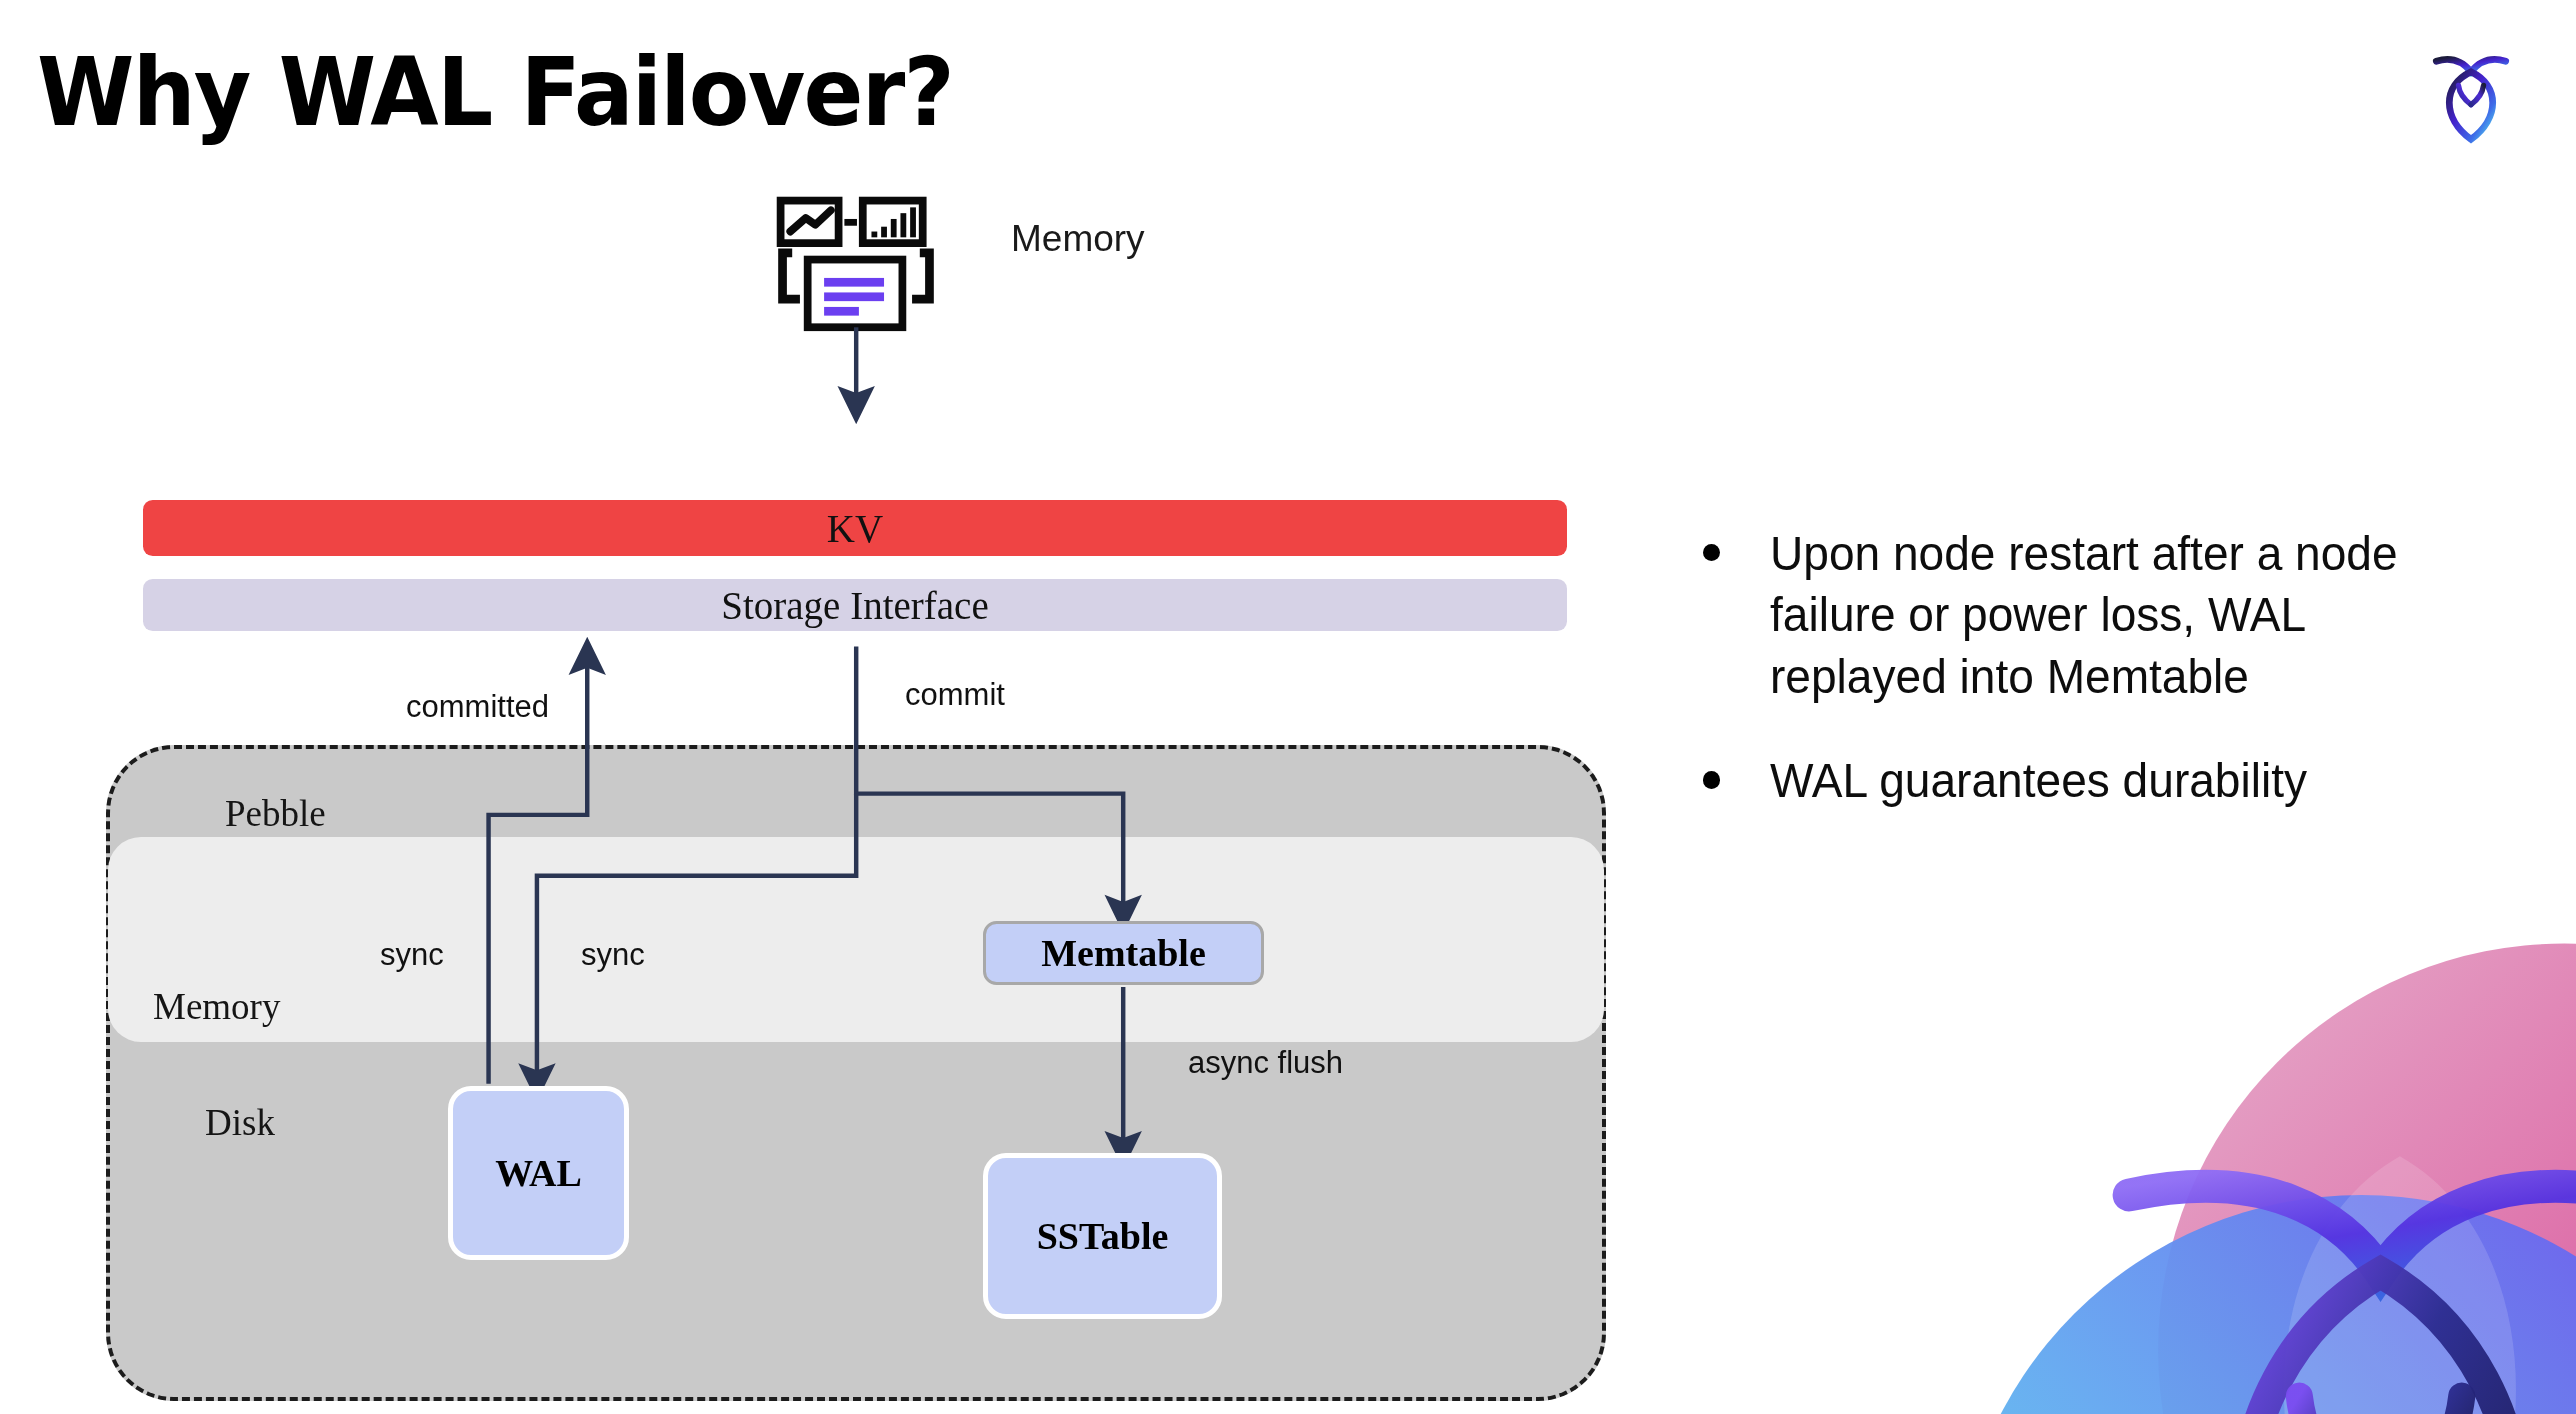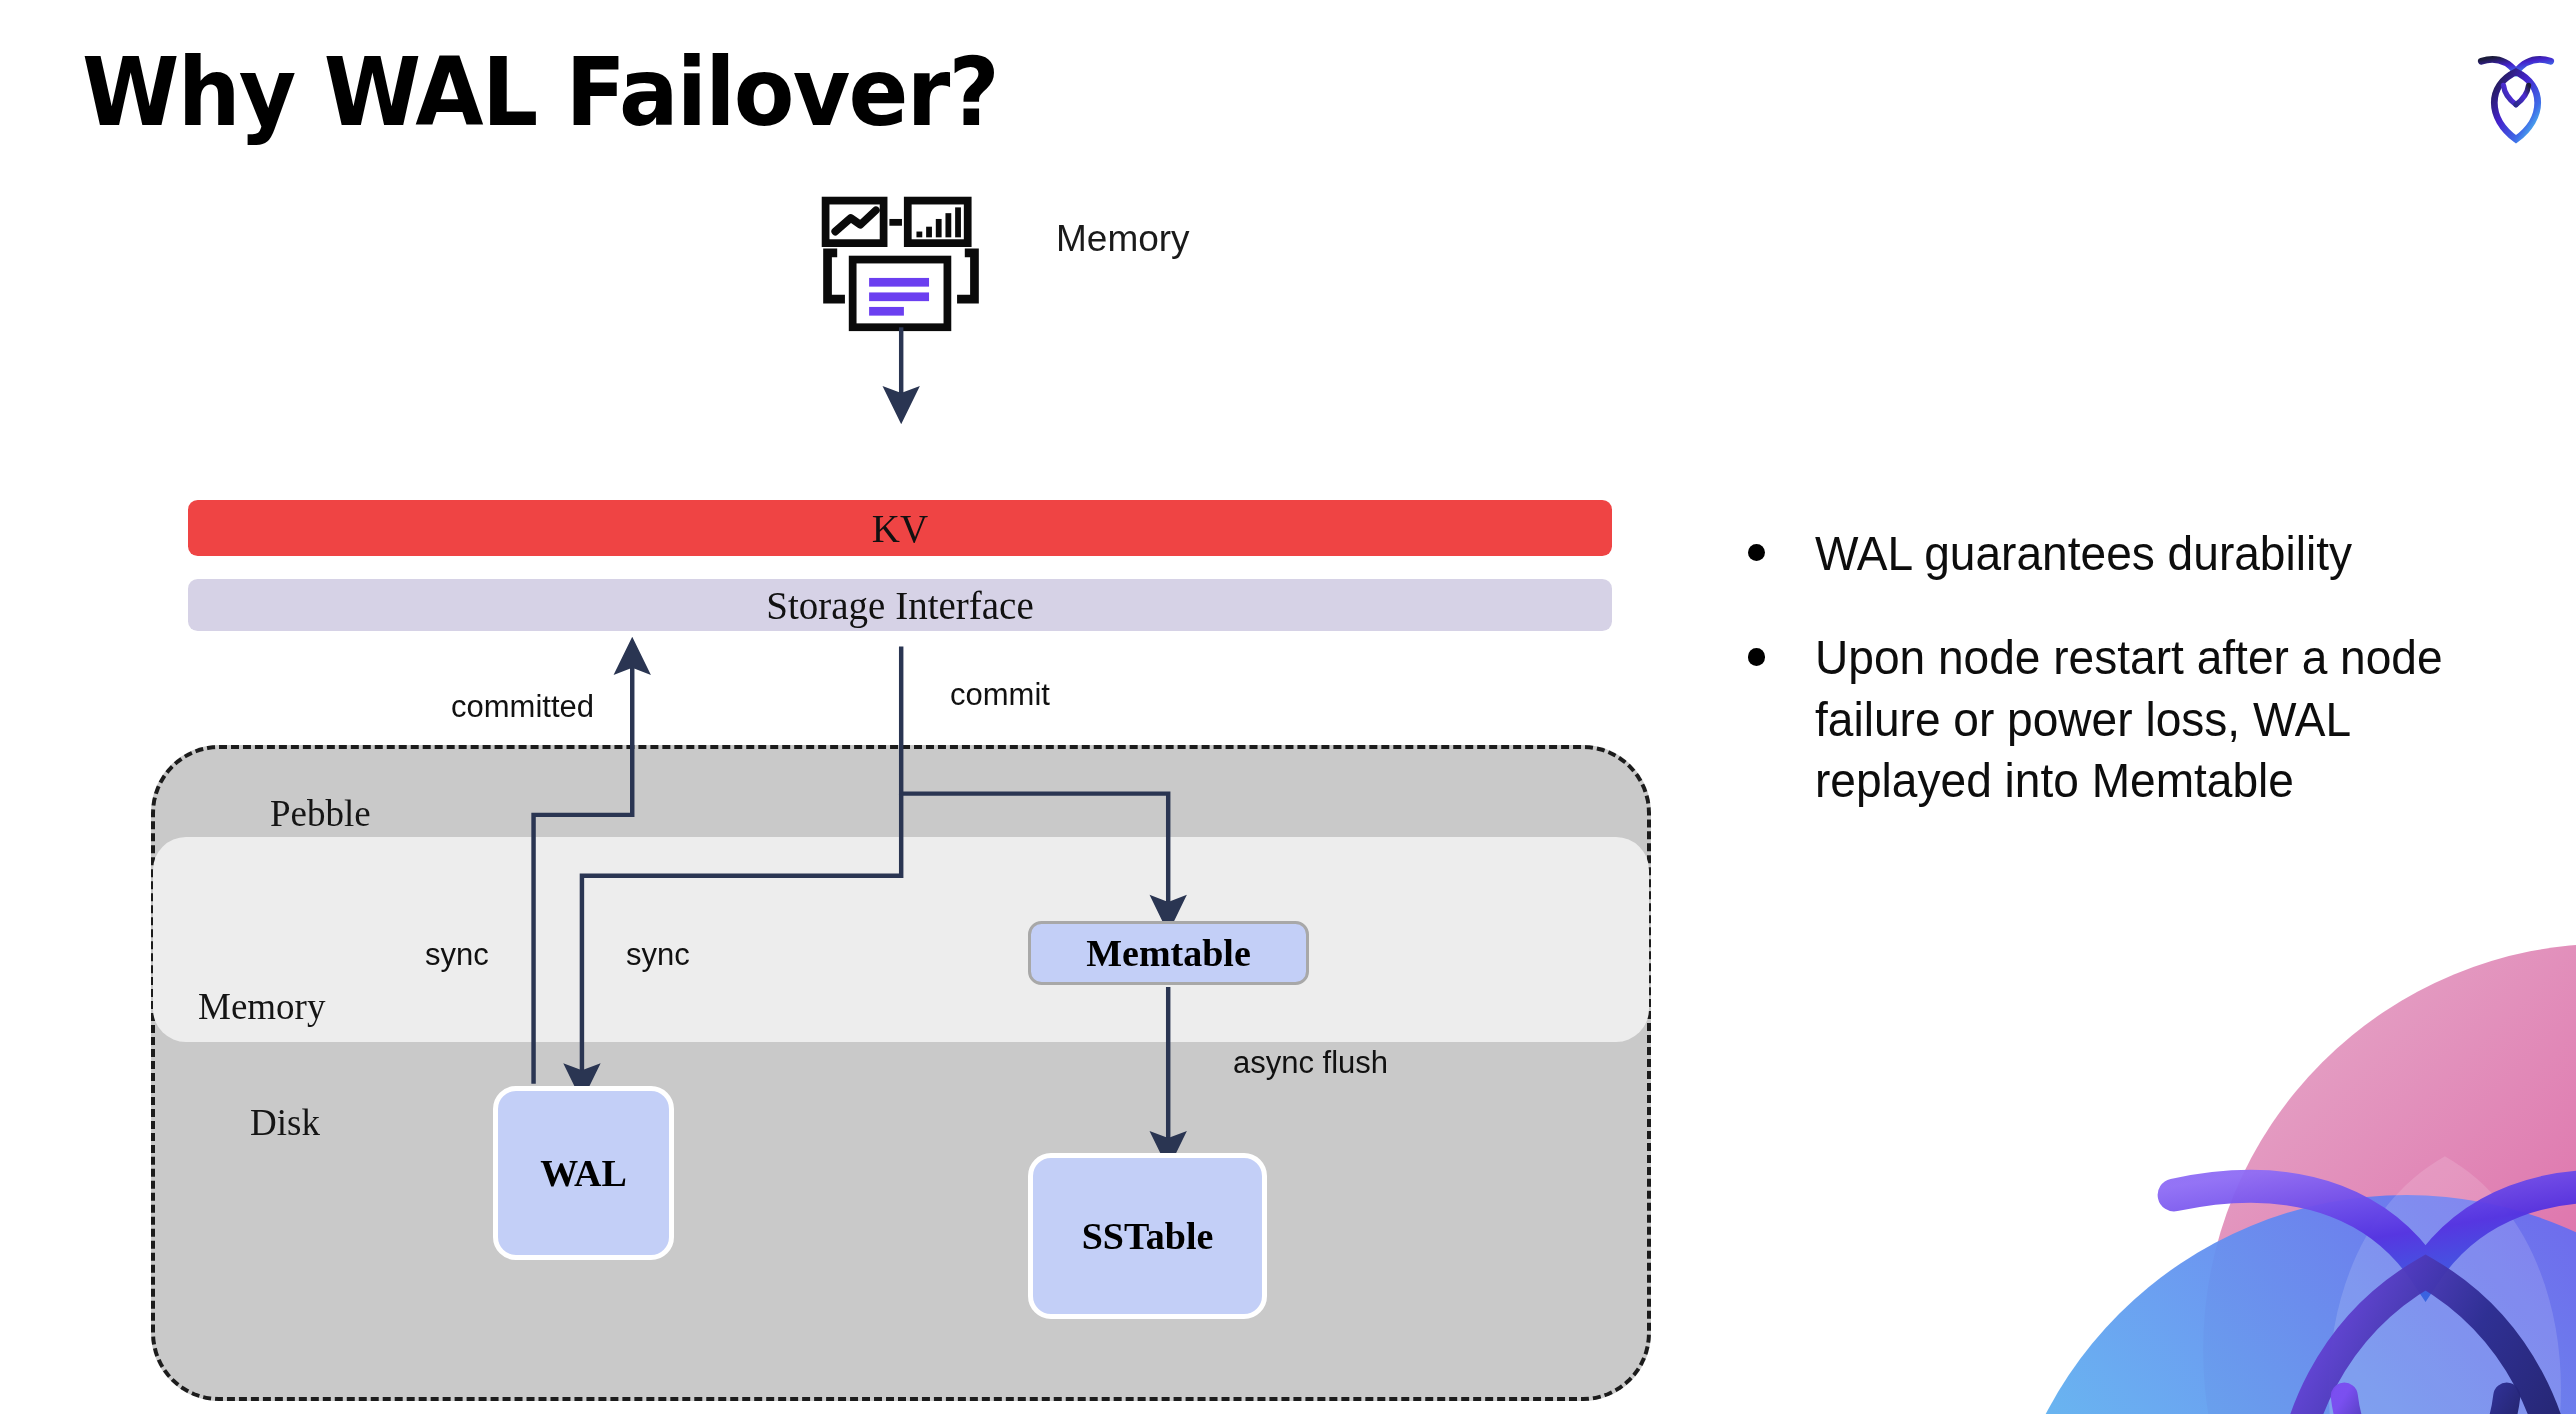--- a/index.html
+++ b/index.html
@@ -3,21 +3,21 @@
 <meta charset="utf-8">
 <style>
   html,body{margin:0;padding:0;}
   body{
     width:2576px;height:1415px;
     background:#ffffff;
     font-family:"Liberation Sans", sans-serif;
     overflow:hidden;
     position:relative;
   }
-  .slide{position:absolute;inset:0;overflow:hidden;margin-left:45px;}
+  .slide{position:absolute;inset:0;overflow:hidden;}
 
   
   #slide-title{
     position:absolute;left:37px;top:37px;
     font-family:"DejaVu Sans", sans-serif;
     font-weight:bold;
     font-size:95px;
     letter-spacing:-1.9px;
     color:#000000;
     white-space:nowrap;
@@ -278,22 +278,22 @@
     <div class="edge-label" id="label-committed">committed</div>
     <div class="edge-label" id="label-commit">commit</div>
     <div class="edge-label" id="label-sync-left">sync</div>
     <div class="edge-label" id="label-sync-right">sync</div>
     <div class="edge-label" id="label-async-flush">async flush</div>
   </div>
 
   <div id="bullet-list">
     <div class="bullet-item">
       <span class="bullet-dot"></span>
-      <span class="bullet-text">WAL guarantees durability</span>
+      <span class="bullet-text">Upon node restart after a node failure or power loss, WAL replayed into Memtable</span>
     </div>
     <div class="bullet-item">
       <span class="bullet-dot"></span>
-      <span class="bullet-text">Upon node restart after a node failure or power loss, WAL replayed into Memtable</span>
+      <span class="bullet-text">WAL guarantees durability</span>
     </div>
   </div>
 
 </div>
 
 
 </body></html>

